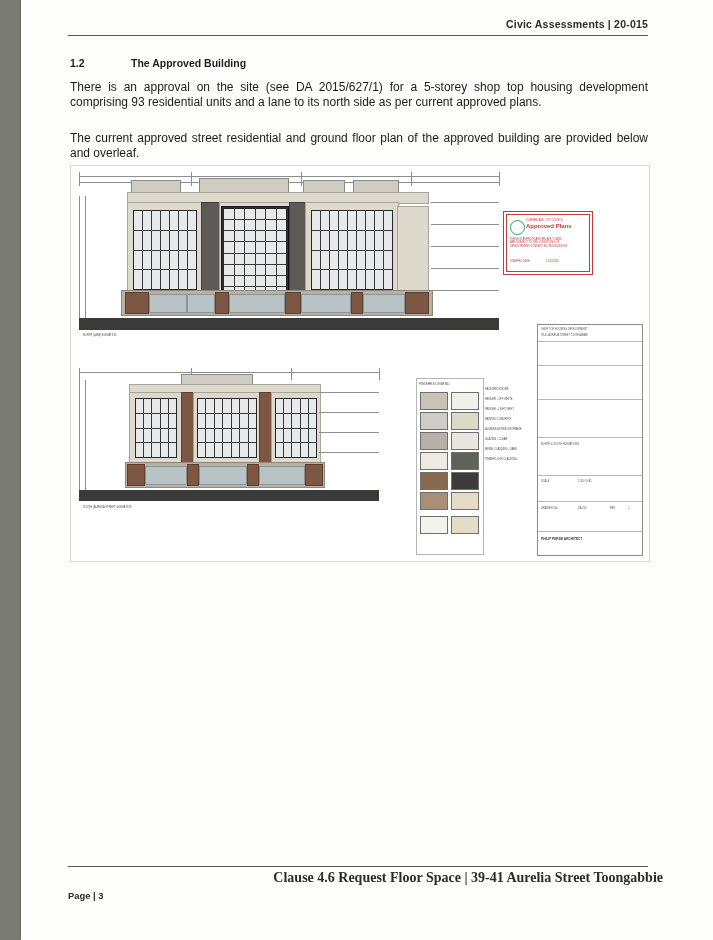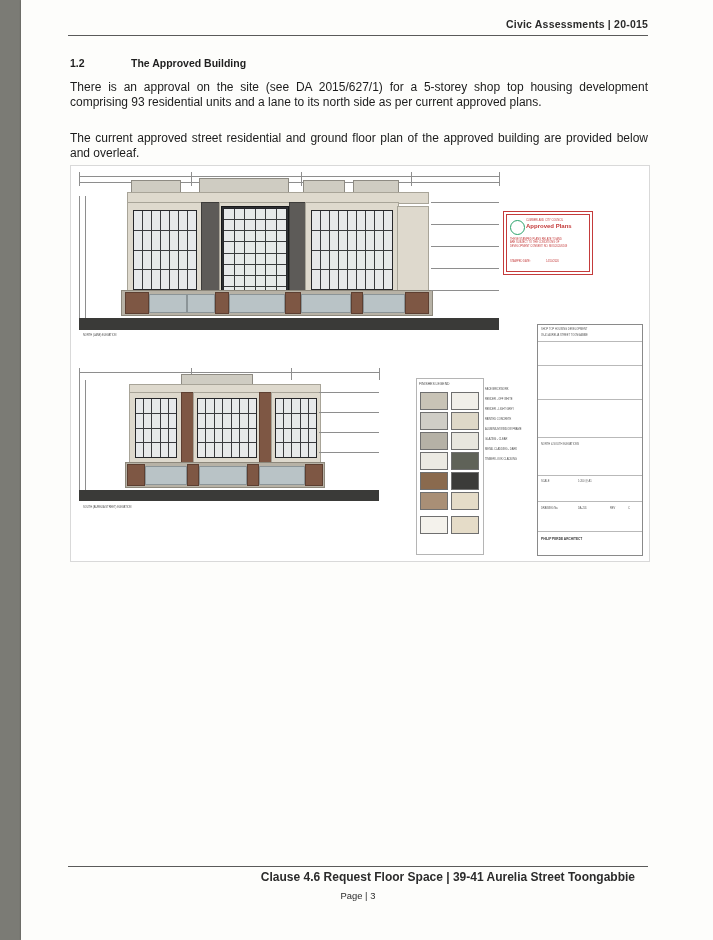--- a/index.html
+++ b/index.html
@@ -215,36 +215,37 @@
   .footer-rule {
     position: absolute;
     left: 47px;
     top: 866px;
     width: 580px;
     height: 1px;
     background: #5a5a5a;
   }
   .footer-line {
     position: absolute;
-    left: 34px;
+    left: 62px;
     top: 870px;
     width: 580px;
     text-align: right;
-    font-size: 12px;
+    font-size: 14px;
     font-weight: bold;
     color: #2b2b2b;
+    font-family: Liberation Serif, serif;
   }
   .page-num {
     position: absolute;
     left: 47px;
     top: 890px;
     width: 580px;
-    text-align: center;
+    text-align: left;
     font-size: 9.4px;
-    font-weight: normal;
+    font-weight: bold;
     color: #2b2b2b;
   }
 </style>
 </head>
 <body>
 
 <div class="page">
 
   <div class="header">Civic Assessments | 20-015</div>
   <div class="header-rule"></div>

